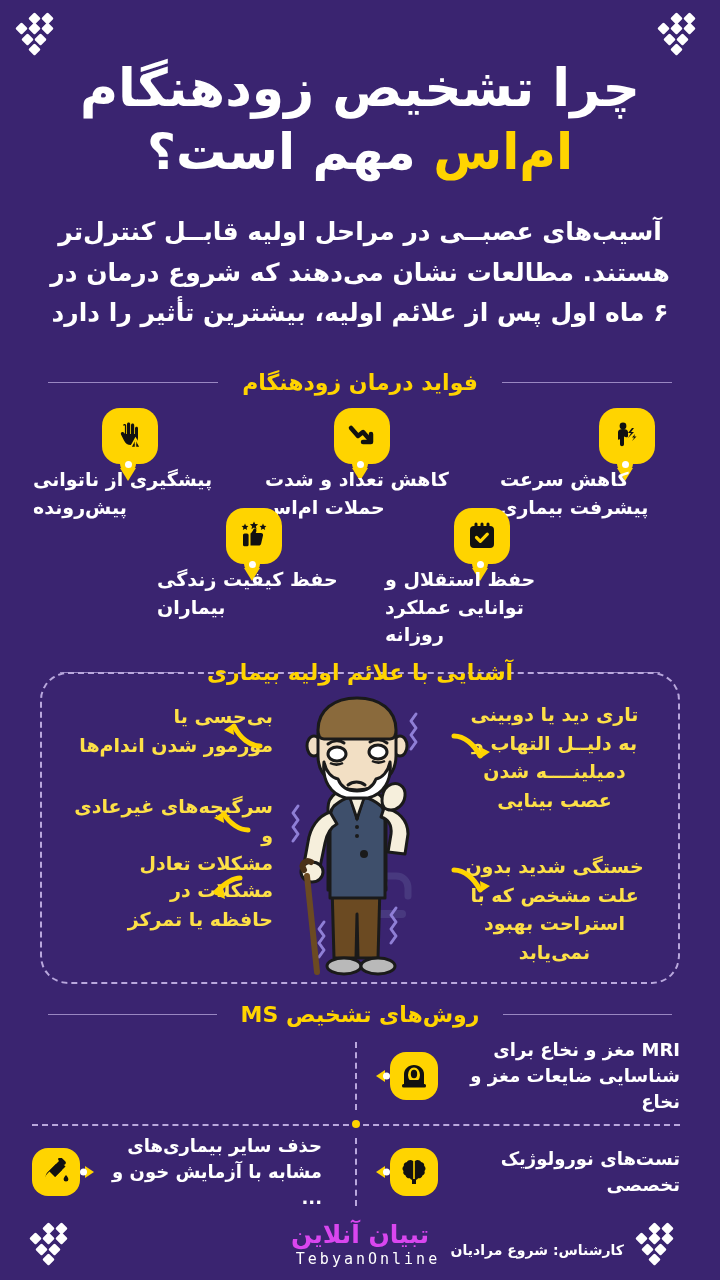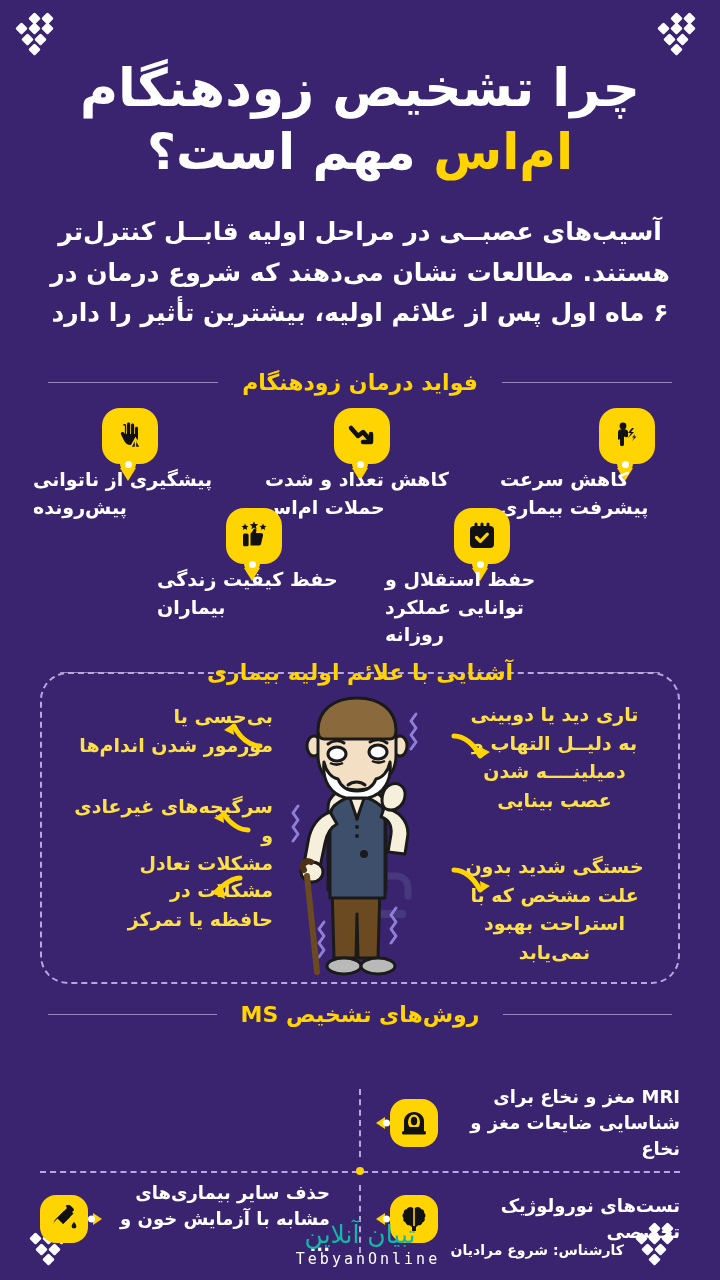--- a/index.html
+++ b/index.html
@@ -107,21 +107,21 @@
   .char { position:absolute; left:266px; top:690px; width:182px; height:300px; z-index:3; }
   .char svg { width:182px; height:300px; display:block; }
 
   
   .wmark {
     position:absolute; left:352px; top:862px; width:72px; height:72px;
     opacity:.13; z-index:2;
   }
 
   
-  .methods { position:absolute; top:1038px; left:40px; right:40px; height:180px;margin-top:47px; }
+  .methods { position:absolute; top:1038px; left:32px; right:40px; height:180px; }
   .m-cell { position:absolute; width:290px; height:76px; display:flex; align-items:center; gap:9px; }
   .m-cell.right { right:0; top:0; flex-direction:row-reverse; }
   .m-cell.left  { left:0;  top:0;  flex-direction:row-reverse; }
   .m-cell.right2 { right:0; top:96px; flex-direction:row-reverse; }
   .m-cell.left2  { left:0;  top:96px; flex-direction:row-reverse; }
   .m-ico {
     width:48px; height:48px; background:#ffd400; border-radius:16px; flex:0 0 48px;
     display:flex; align-items:center; justify-content:center; position:relative;
   }
   .m-ico svg { width:28px; height:28px; display:block; }
@@ -155,21 +155,21 @@
     width:0; height:68px; border-left:2px dashed #b9a8dd;
   }
   .m-dot {
     position:absolute; left:50%; top:82px; transform:translate(-50%,0);
     width:8px; height:8px; background:#ffd400; border-radius:50%; z-index:3;
   }
 
   
   .footer { position:absolute; bottom:0; left:0; right:0; height:62px; }
   .brand { position:absolute; left:50%; transform:translateX(-50%); bottom:12px; text-align:center; }
-  .brand-fa { color:#14b8a6; font-size:25px; font-weight:normal; letter-spacing:1px; line-height:1.05; }
+  .brand-fa { color:#d946ef; font-size:25px; font-weight:bold; letter-spacing:1px; line-height:1.05; }
   .brand-en {
     color:#ffffff; font-size:15px; letter-spacing:3px;
     font-family:"DejaVu Sans Mono", monospace; margin-top:2px;margin-left:16px;
   }
   .expert {
     position:absolute; right:96px; bottom:22px; color:#ffffff;
     font-size:14px; font-weight:bold; white-space:nowrap;
   }
 </style>
 </head>

